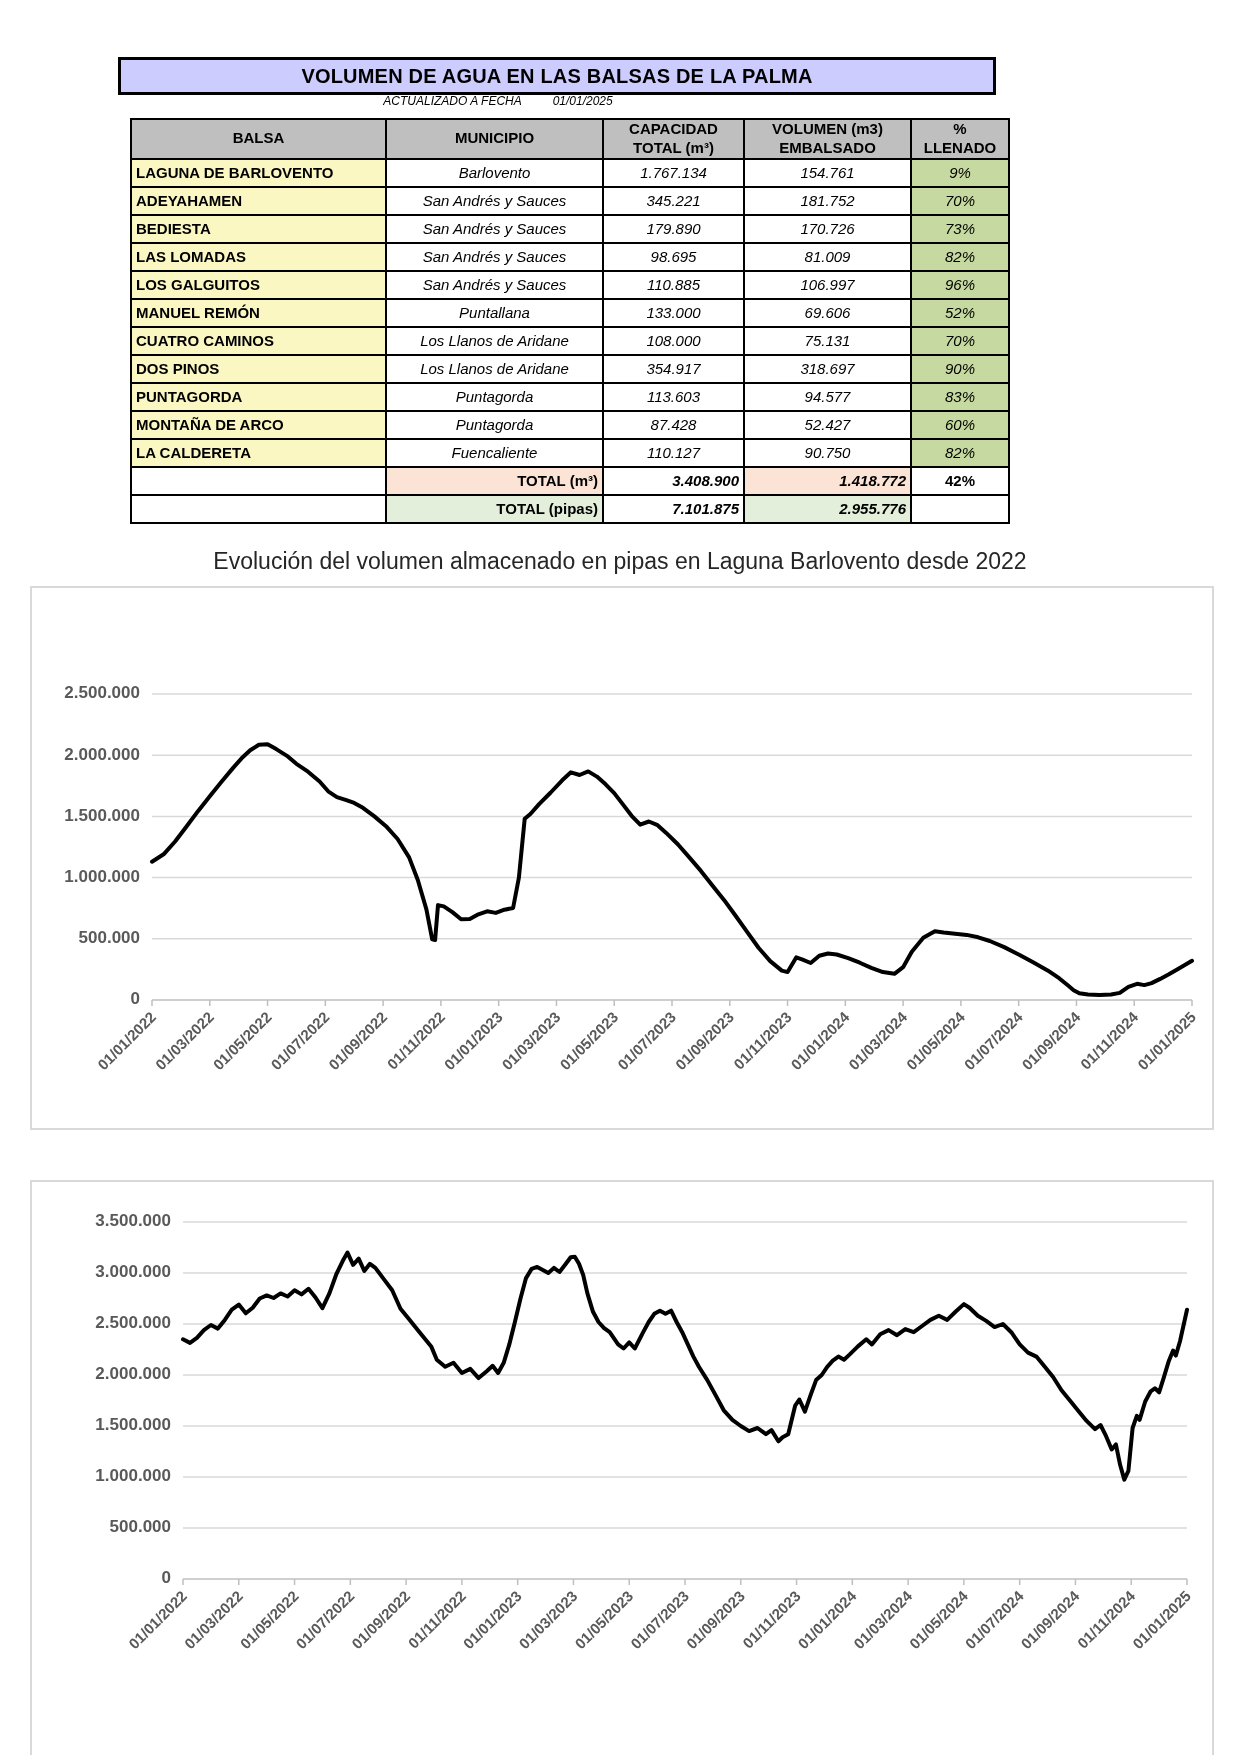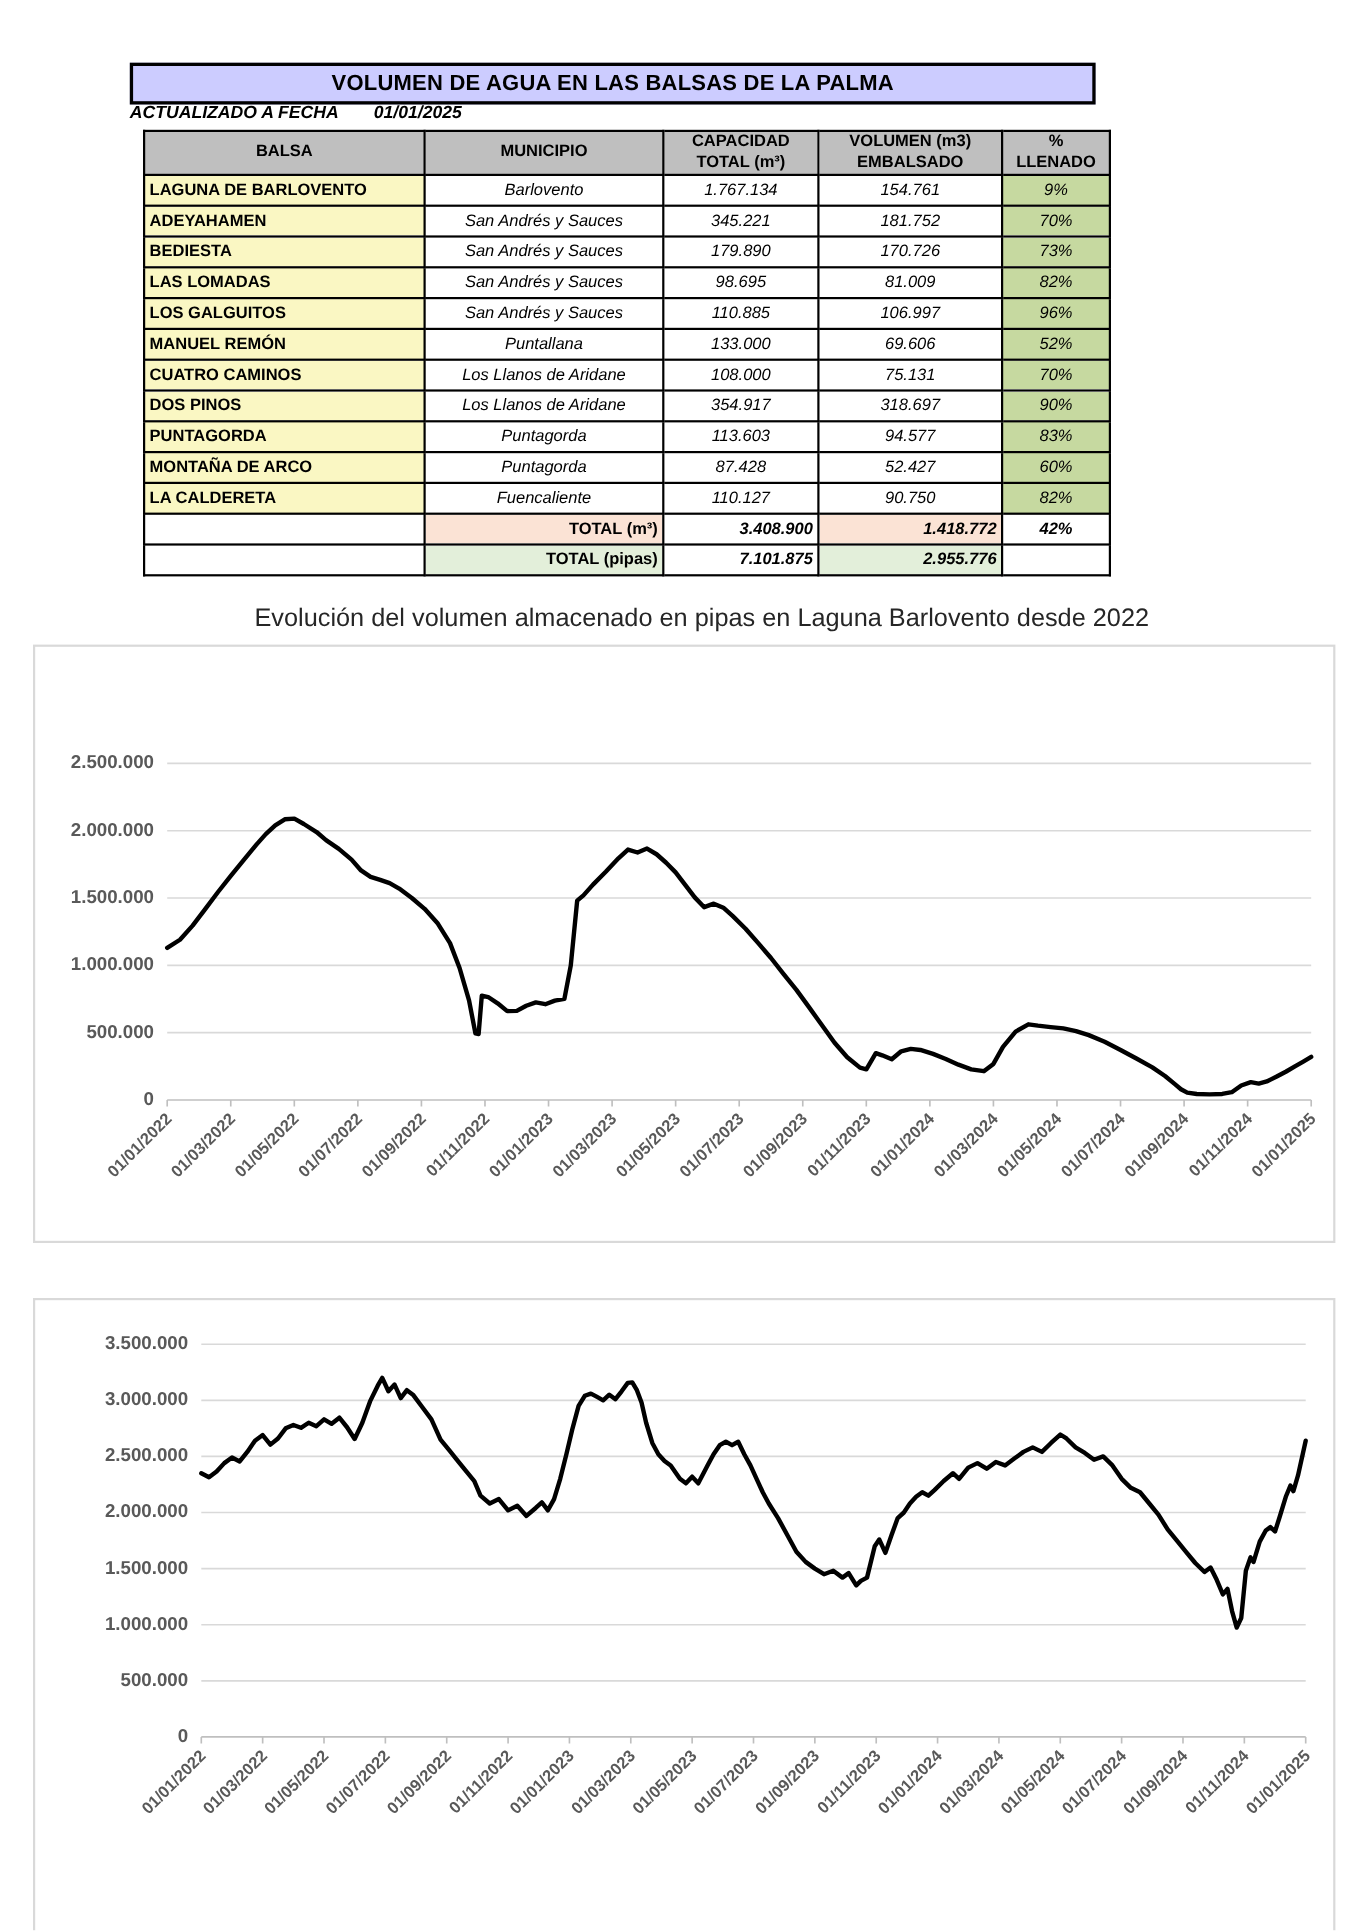--- a/index.html
+++ b/index.html
@@ -3,22 +3,22 @@
 <meta charset="utf-8">
 <style>
   html,body{margin:0;padding:0;background:#fff;}
   .sheet{position:relative;width:1240px;height:1755px;background:#fff;
          font-family:"Liberation Sans",sans-serif;overflow:hidden;}
 
   
   .title-bar{position:absolute;left:118px;top:57px;width:872px;height:32px;
     background:#ccccff;border:3px solid #000;display:flex;align-items:center;justify-content:center;
     font-size:20px;font-weight:bold;letter-spacing:.2px;}
-  .updated-row{position:absolute;left:118px;top:94px;width:760px;text-align:left;
-    font-size:16px;font-weight:bold;font-style:italic;}
+  .updated-row{position:absolute;left:118px;top:94px;width:760px;text-align:center;
+    font-size:12px;font-weight:normal;font-style:italic;}
   .updated-row .date{display:inline-block;margin-left:28px;}
 
   table.balsas{position:absolute;left:118px;top:118px;border-collapse:collapse;table-layout:fixed;
     font-size:15px;margin-left:12px;}
   table.balsas col.c-balsa{width:255px;} table.balsas col.c-muni{width:217px;}
   table.balsas col.c-cap{width:141px;}  table.balsas col.c-vol{width:167px;}
   table.balsas col.c-pct{width:98px;}
   table.balsas td,table.balsas th{border:2px solid #000;padding:0 4px;height:26px;overflow:hidden;white-space:nowrap;}
   table.balsas th{background:#bfbfbf;text-align:center;font-weight:bold;line-height:1.25;}
   td.balsa{background:#faf7c3;font-weight:bold;text-align:left;}
@@ -26,24 +26,24 @@
   td.num{font-style:italic;text-align:center;padding-right:7px;font-weight:500;}
   td.pct{background:#c6d9a0;font-style:italic;text-align:center;font-weight:500;}
   tr.total-row td{font-weight:bold;}
   td.blank{border:none;background:transparent;}
   td.tot-label{text-align:right;font-weight:bold;}
   td.tot-m3-label{background:#fbe3d5;}
   td.tot-m3-vol{background:#fbe3d5;}
   td.tot-pipas-label{background:#e3efda;}
   td.tot-pipas-vol{background:#e3efda;}
   td.tot-num{font-style:italic;text-align:right;padding-right:7px;}
-  td.tot-pct{font-style:italic;text-align:center;font-weight:bold;}
+  td.tot-pct{text-align:center;font-weight:bold;}
 
   
-  .chart-title{position:absolute;left:48px;width:1180px;text-align:center;
+  .chart-title{position:absolute;left:30px;width:1180px;text-align:center;
     font-size:23px;color:#262626;font-weight:400;}
   #chart-title-1{top:548px;}
   #chart-title-2{top:1134px;}
   svg.chart{position:absolute;left:30px;background:#fff;border:2px solid #d9d9d9;}
   #chart-1{top:586px;}
   #chart-2{top:1180px;}
   .gridline{stroke:#d9d9d9;stroke-width:1.5;}
   .axisline{stroke:#bfbfbf;stroke-width:1.5;}
   .tick{stroke:#bfbfbf;stroke-width:1.5;}
   .ylab{fill:#595959;font-size:17px;font-weight:bold;}

